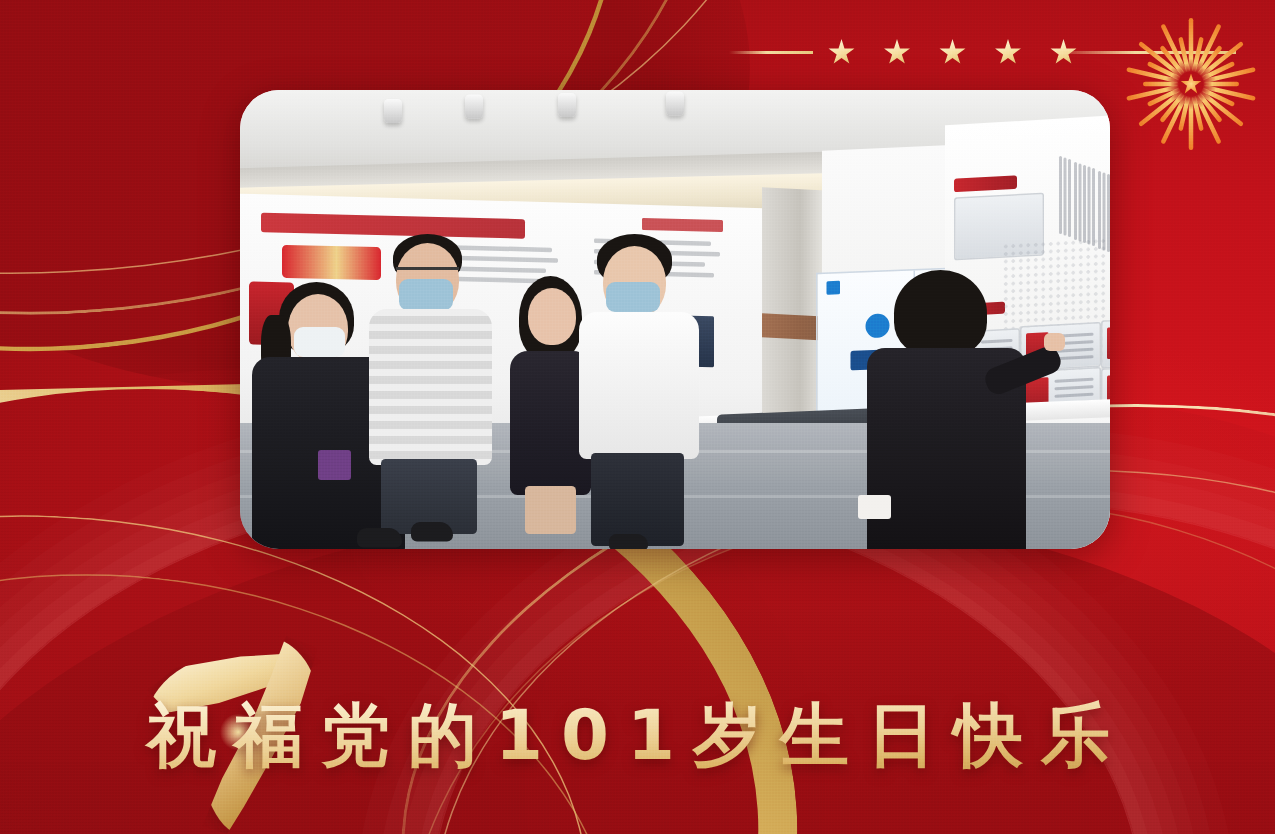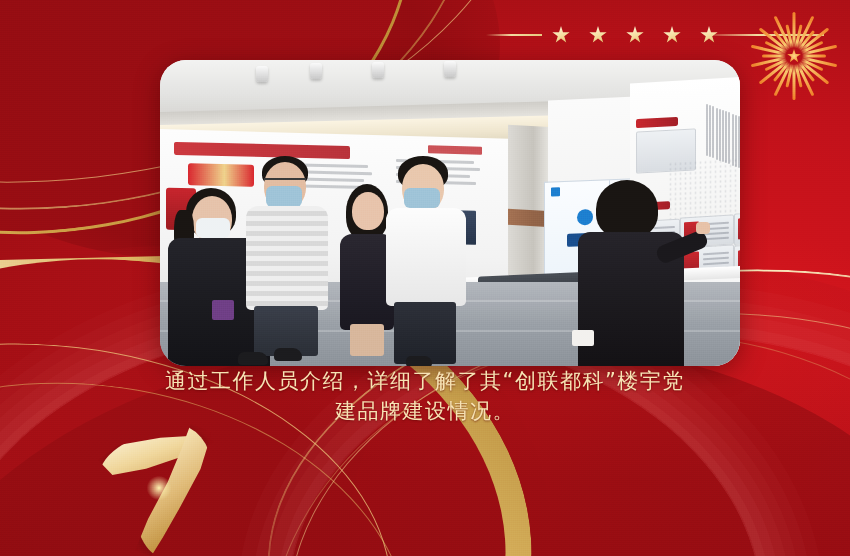--- a/index.html
+++ b/index.html
@@ -542,26 +542,23 @@
         <div style="position:absolute;left:136px;top:42px;width:14px;height:12px;background:#e7c2a8;border-radius:4px"></div>
         <div style="position:absolute;left:12px;top:150px;width:22px;height:16px;background:#f3f1ee;border-radius:2px"></div>
       </div>
 
       <div class="shoe" style="left:78px;top:292px;width:30px;height:13px"></div>
       <div class="shoe" style="left:114px;top:288px;width:28px;height:13px"></div>
       <div class="shoe" style="left:246px;top:296px;width:26px;height:11px"></div>
     </div>
   </div>
 
-  <div class="caption">
-    <span>通过工作人员介绍，详细了解了其“创联都科”楼宇党</span>
-    <span class="l2">建品牌建设情况。</span>
-  </div>
 
   <div class="seven">
     <div class="sv-stroke1"></div>
     <div class="sv-stroke2"></div>
     <div class="sv-glint"></div>
   </div>
 
+  <div class="title">祝福党的101岁生日快乐</div>
 
   <div class="noise"></div>
 </div>
 
 </body></html>

